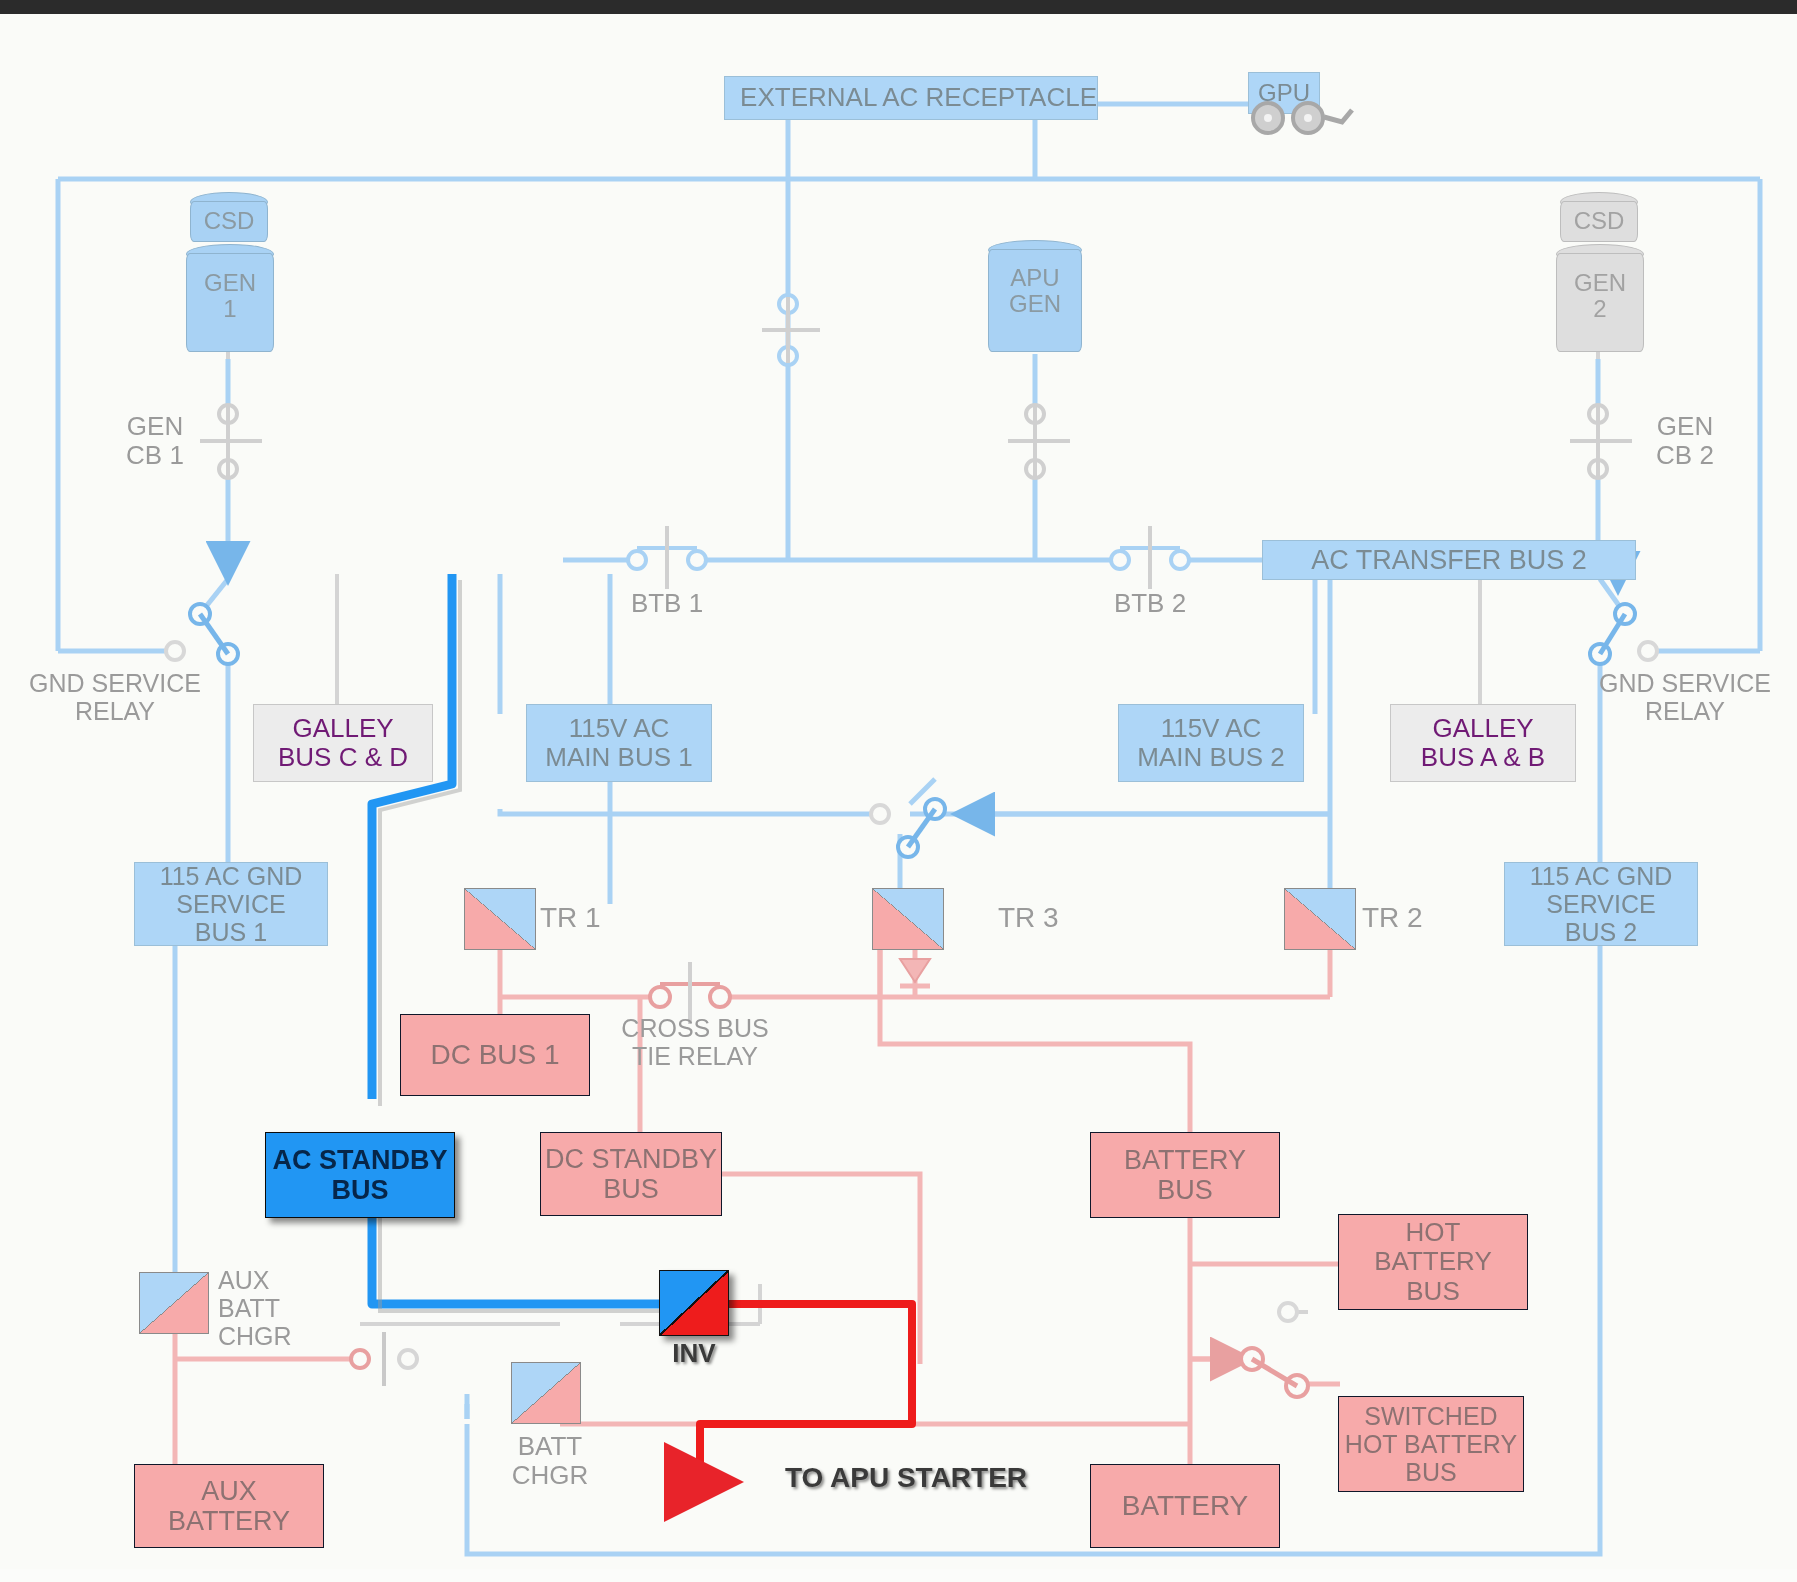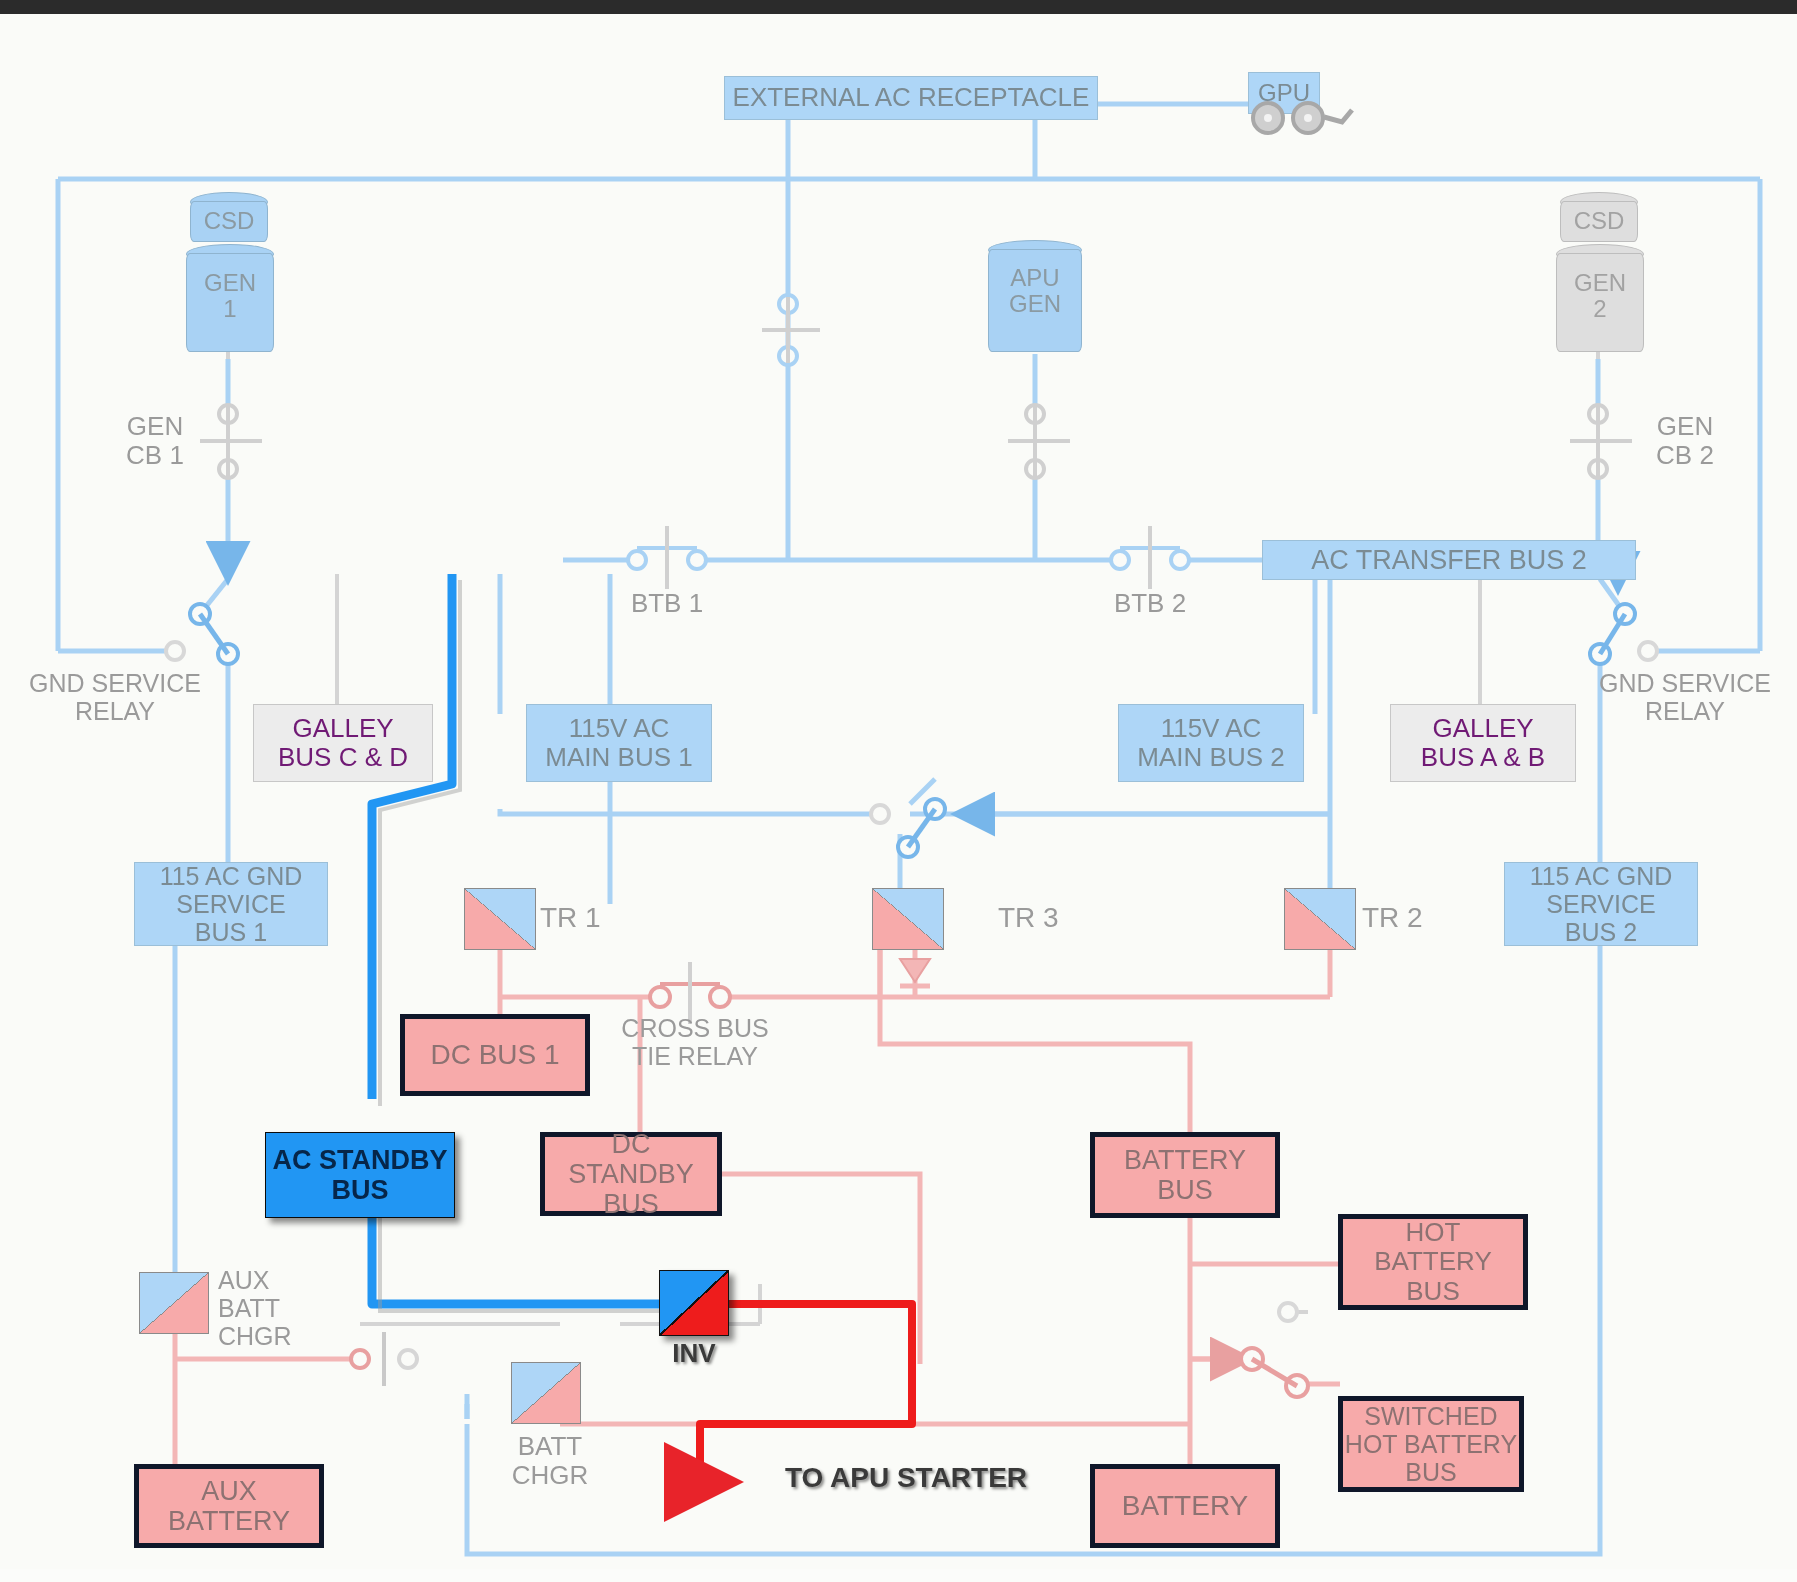--- a/index.html
+++ b/index.html
@@ -6,21 +6,21 @@
   body{font-family:"Liberation Sans", sans-serif;}
   #stage{position:relative;width:1797px;height:1582px;background:#fbfcfa;overflow:hidden;}
   #topbar{position:absolute;left:0;top:0;width:1797px;height:14px;background:#2b2b2b;}
   #canvas{position:absolute;left:0;top:14px;width:1797px;height:1555px;background:#fafbf8;}
   svg.layer{position:absolute;left:0;top:0;width:1797px;height:1555px;overflow:visible;}
 
   .node{position:absolute;box-sizing:border-box;display:flex;align-items:center;justify-content:center;
         text-align:center;line-height:1.12;}
   .bus-blue{background:#aed6f7;border:1px solid #9bbfd8;color:#7b8b93;}
   .bus-grey{background:#ececec;border:1px solid #c7c7c7;color:#701a75;}
-  .bus-pink{background:#f7aaaa;border:5px solid #0f172a;color:#8d7272;}
+  .bus-pink{background:#f7aaaa;border:1px solid #0f172a;color:#8d7272;}
   .bus-hi{background:#2196f3;border:1px solid #0b0b0b;color:#06264a;
           box-shadow:5px 5px 6px rgba(0,0,0,.45);font-weight:bold;}
   .lbl{position:absolute;color:#9a9a9a;text-align:center;line-height:1.12;}
   .lbl-dark{position:absolute;color:#3a3a3a;font-weight:bold;text-shadow:2px 2px 3px rgba(0,0,0,.45);}
   .sq{position:absolute;box-sizing:border-box;border:1px solid #8a8a8a;}
   .sq-tr{background:linear-gradient(to bottom left,#aed6f7 0 49.6%,#8a8a8a 49.6% 50.4%,#f7aaaa 50.4% 100%);}
   .sq-aux{background:linear-gradient(to bottom right,#aed6f7 0 49.6%,#8a8a8a 49.6% 50.4%,#f7aaaa 50.4% 100%);}
   .sq-inv{border:1px solid #111;background:linear-gradient(to bottom right,#2196f3 0 49%,#111 49% 51%,#ee1c1c 51% 100%);
           box-shadow:5px 5px 6px rgba(0,0,0,.45);}
   .cyl{position:absolute;}
@@ -222,21 +222,21 @@
         <circle cx="408" cy="1345" r="9" fill="#fafbf8" stroke="#d6d6d6" stroke-width="4"></circle>
         <path d="M384,1318 L384,1372" stroke="#c9c9c9" stroke-width="4" fill="none"></path>
 
         <circle cx="1252" cy="1345" r="11" fill="#fafbf8" stroke="#e8a0a0" stroke-width="4"></circle>
         <circle cx="1297" cy="1372" r="11" fill="#fafbf8" stroke="#e8a0a0" stroke-width="4"></circle>
         <circle cx="1288" cy="1298" r="9" fill="#fafbf8" stroke="#d8d8d8" stroke-width="4"></circle>
         <path d="M1252,1345 L1297,1372" stroke="#e8a0a0" stroke-width="5" fill="none"></path>
       </g>
     </svg>
 
-    <div class="node bus-blue" style="left:724px;top:62px;width:374px;height:44px;font-size:26px;">
+    <div class="node bus-blue" style="left:724px;top:62px;width:374px;height:44px;font-size:26px;justify-content:flex-end;">
       <span>EXTERNAL AC RECEPTACLE</span>
     </div>
 
     <div style="position:absolute;left:1240px;top:58px;width:120px;height:70px;">
       <div style="position:absolute;left:8px;top:0;width:70px;height:40px;background:#aed6f7;border:1px solid #9bbfd8;
                   display:flex;align-items:center;justify-content:center;color:#7b8b93;font-size:24px;">GPU</div>
       <svg width="120" height="70" style="position:absolute;left:0;top:0;">
         <circle cx="28" cy="46" r="15" fill="#cfcfcf" stroke="#a8a8a8" stroke-width="4"></circle>
         <circle cx="68" cy="46" r="15" fill="#cfcfcf" stroke="#a8a8a8" stroke-width="4"></circle>
         <circle cx="28" cy="46" r="4" fill="#f3f3f3"></circle>

